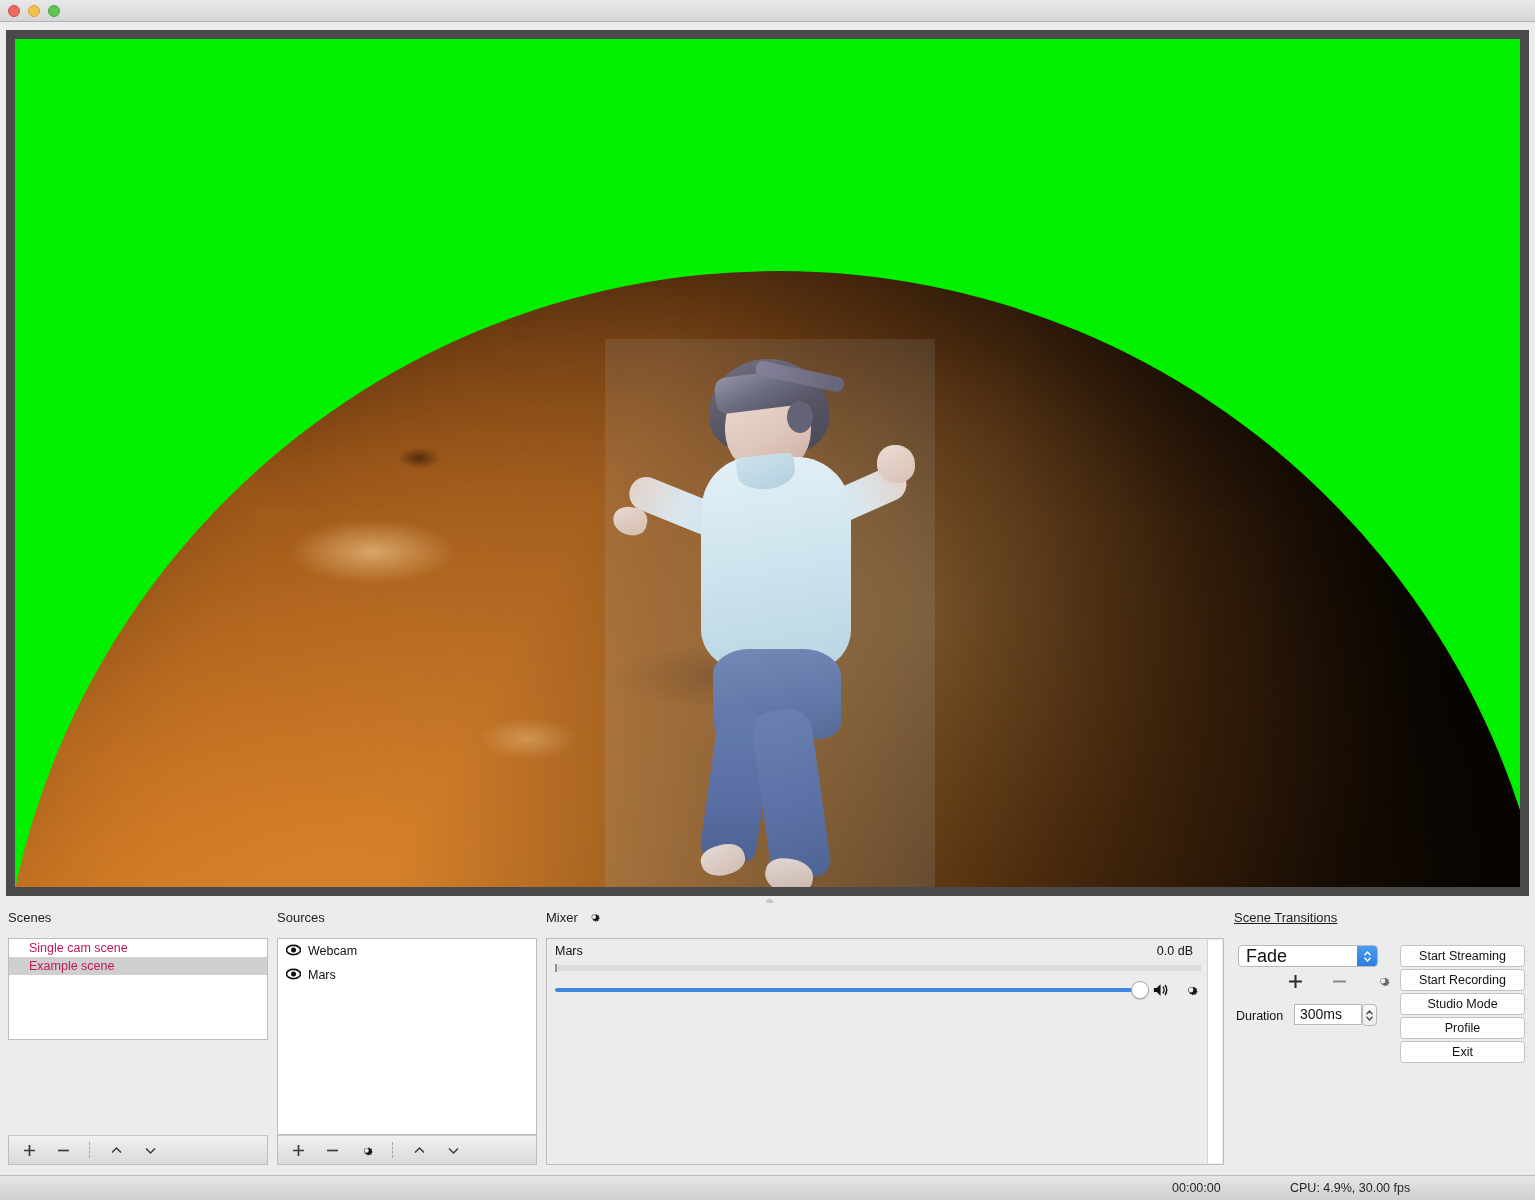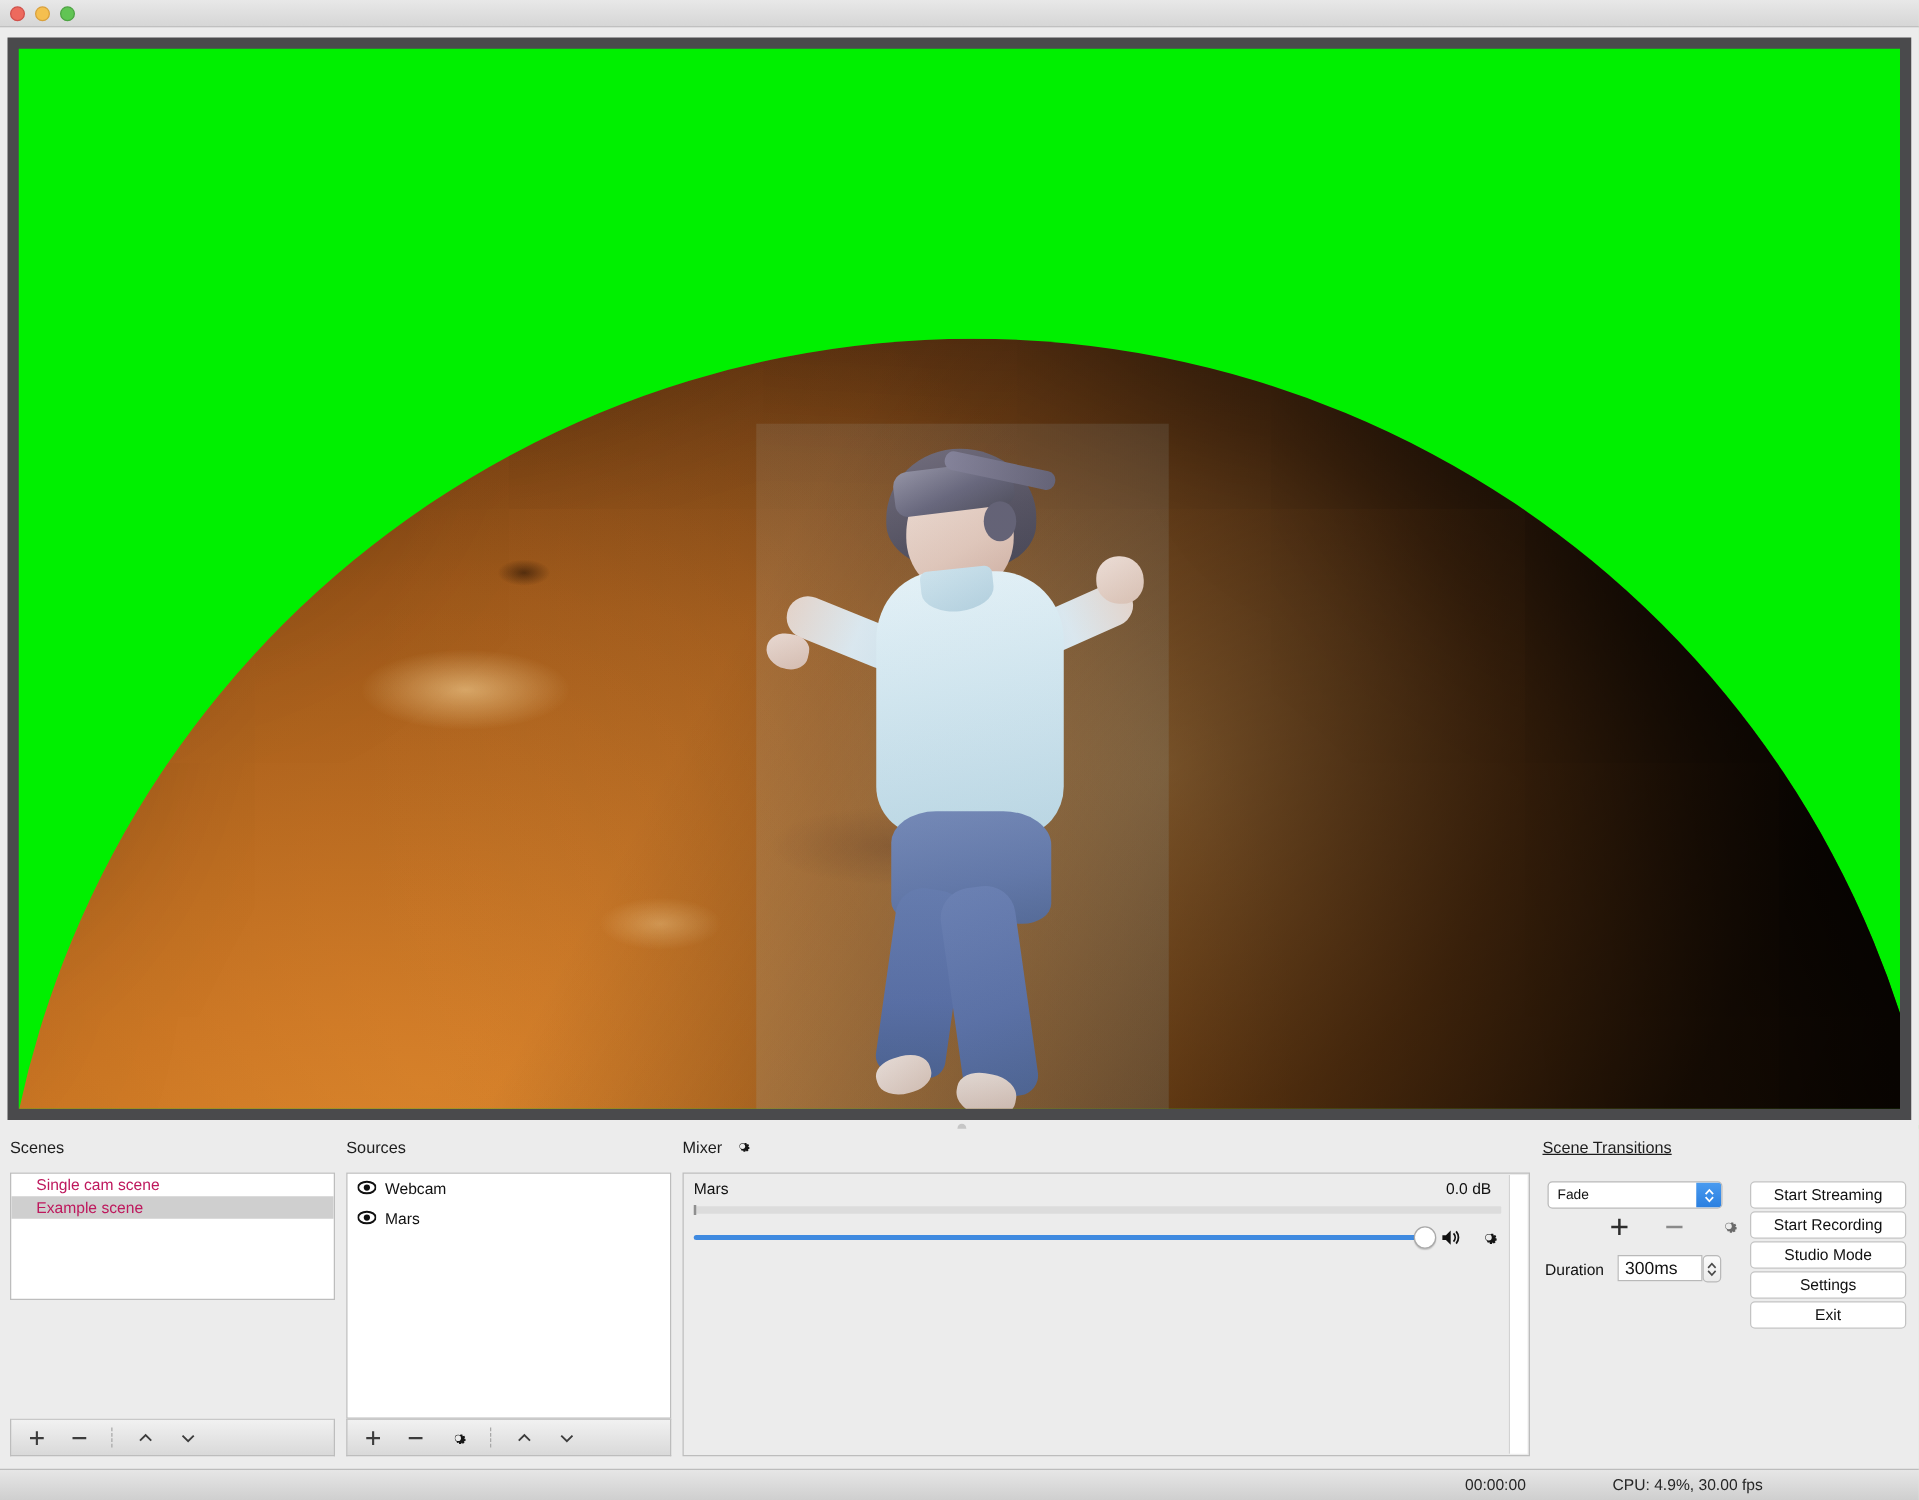--- a/index.html
+++ b/index.html
@@ -346,21 +346,21 @@
     background: #ffffff;
     border: 1px solid #b9b9b9;
     border-radius: 4px;
     display: flex;
     align-items: center;
     overflow: hidden;
   }
   .combo-text {
     flex: 1;
     padding-left: 7px;
-    font-size: 11px;
+    font-size: 18px;
     color: #111;
   }
   .combo-stepper {
     width: 20px; height: 100%;
     background: linear-gradient(to bottom, #4a9bf0, #2a7fe0);
     display: flex; flex-direction: column;
     align-items: center; justify-content: center;
     color: #fff;
     gap: 1px;
   }
@@ -616,20 +616,20 @@
   <div class="dur-field" style="left: 1294px; top: 101px;">300ms</div>
   <div class="dur-stepper" style="left: 1362px; top: 101px;">
     <svg width="9" height="13" viewBox="0 0 9 13">
         <path d="M1.5 5.3 L4.5 2 L7.5 5.3 M1.5 7.7 L4.5 11 L7.5 7.7" stroke="#4a4a4a" stroke-width="1.3" fill="none"></path>
       </svg>
   </div>
 
   <div class="ctl-btn" style="left:1400px; top:42px;">Start Streaming</div>
   <div class="ctl-btn" style="left:1400px; top:66px;">Start Recording</div>
   <div class="ctl-btn" style="left:1400px; top:90px;">Studio Mode</div>
-  <div class="ctl-btn" style="left:1400px; top:114px;">Settings</div>
+  <div class="ctl-btn" style="left:1400px; top:114px;">Profile</div>
   <div class="ctl-btn" style="left:1400px; top:138px;">Exit</div>
 </div>
 
 <div class="statusbar">
   <span class="st-time">00:00:00</span>
   <span class="st-cpu">CPU: 4.9%, 30.00 fps</span>
 </div>
 
 </body></html>

